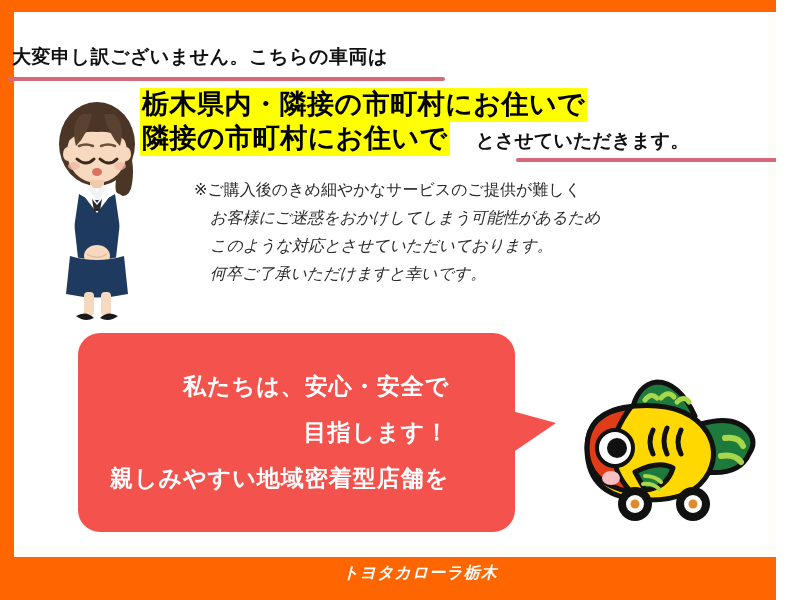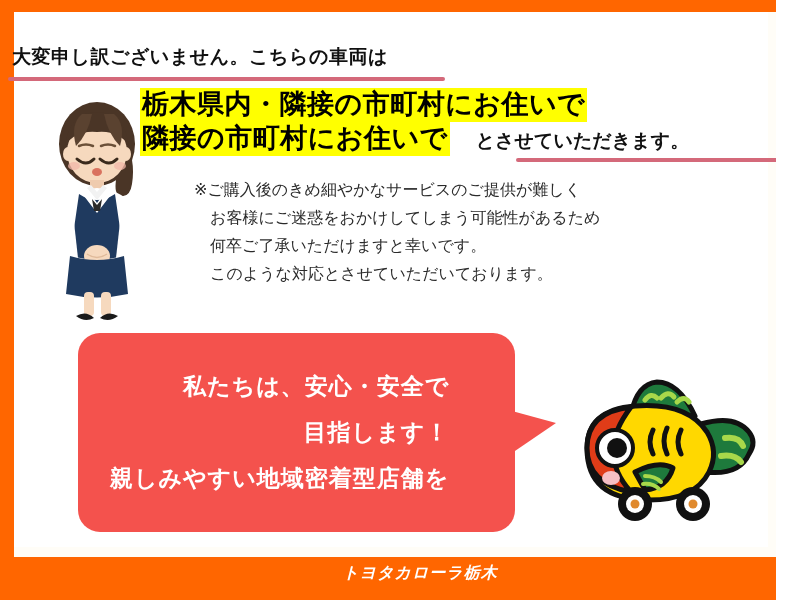--- a/index.html
+++ b/index.html
@@ -94,21 +94,21 @@
   
   .notes {
     position: absolute;
     left: 194px;
     top: 176px;
     font-size: 16px;
     color: #2a2a2a;
     line-height: 28px;
   }
   .note-line { white-space: nowrap; }
-  .note-line.indent { padding-left: 16px; }
+  .note-line.indent { padding-left: 16px; font-style: italic; }
 
   
   .bubble {
     position: absolute;
     left: 78px;
     top: 333px;
     width: 437px;
     height: 199px;
     background: #F4524D;
     border-radius: 22px;
@@ -250,22 +250,22 @@
     </div>
     <div class="hl-line">
       <span class="hl">隣接の市町村にお住いで</span><span class="hl-tail">とさせていただきます。</span>
     </div>
   </div>
   <div class="divider-mid"></div>
 
   <div class="notes">
     <div class="note-line">※ご購入後のきめ細やかなサービスのご提供が難しく</div>
     <div class="note-line indent">お客様にご迷惑をおかけしてしまう可能性があるため</div>
+    <div class="note-line indent">このような対応とさせていただいております。</div>
     <div class="note-line indent">何卒ご了承いただけますと幸いです。</div>
-    <div class="note-line indent">このような対応とさせていただいております。</div>
   </div>
 
   <div class="bubble">
     <div class="bubble-text">
       <div class="bubble-line">私たちは、安心・安全で</div>
       <div class="bubble-line">目指します！</div>
       <div class="bubble-line">親しみやすい地域密着型店舗を</div>
     </div>
   </div>
   <div class="bubble-tail"></div>

